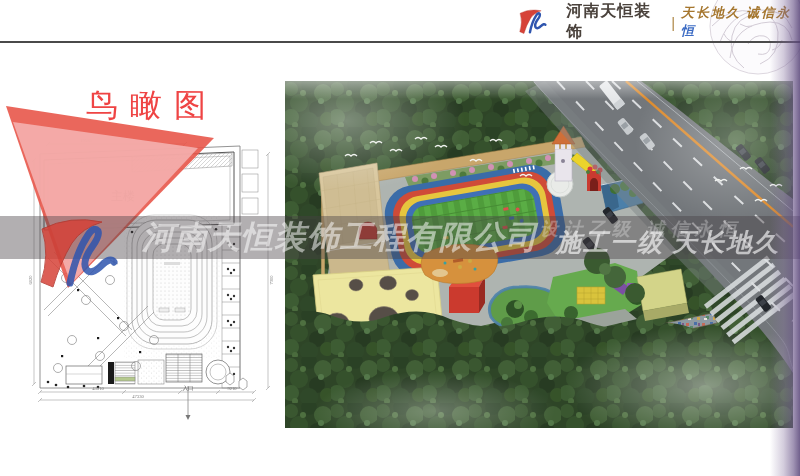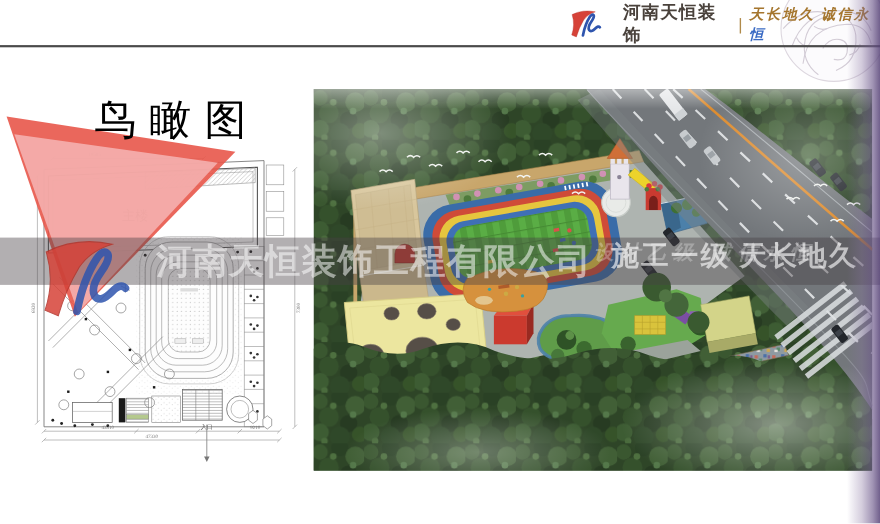--- a/index.html
+++ b/index.html
@@ -10,25 +10,25 @@
   #header-rule{left:0;top:41px;width:800px;height:2px;background:#4a4a4a;z-index:4;}
   #brand-row{left:518px;top:6px;height:32px;display:flex;align-items:center;z-index:4;}
   #brand-name{font-family:"Liberation Serif","DejaVu Serif",serif;font-weight:bold;
        font-size:16px;color:#4a423c;letter-spacing:1px;margin-left:16px;}
   #brand-sep{color:#b08a4a;font-size:15px;margin:0 6px 0 8px;}
   .tagline{font-family:"Liberation Serif","DejaVu Serif",serif;font-style:italic;
        font-weight:bold;font-size:13px;color:#a5762e;letter-spacing:2px;}
   .tagline .last{color:#3b6bc4;}
   
   #page-title{left:86px;top:84px;z-index:3;font-family:"Liberation Serif","DejaVu Serif",serif;
-       font-size:38px;color:#000000;letter-spacing:12px;}
+       font-size:32px;color:#ef4444;letter-spacing:12px;}
   
   #wm-band{left:0;top:216px;width:800px;height:43px;background:rgba(72,64,68,0.42);z-index:5;}
   #wm-company-row{position:absolute;left:142px;top:0;height:43px;display:flex;
-       align-items:flex-start;white-space:nowrap;}
+       align-items:flex-end;white-space:nowrap;font-style:italic;}
   #wm-company{font-family:"Liberation Serif","DejaVu Serif",serif;font-weight:bold;
        font-size:32px;line-height:43px;color:rgba(255,255,255,0.52);letter-spacing:1px;}
   #wm-grades{font-family:"Liberation Serif","DejaVu Serif",serif;font-weight:bold;
        font-size:25px;color:rgba(255,255,255,0.62);margin-left:18px;letter-spacing:2px;}
   #wm-slogan{position:absolute;left:540px;top:1px;font-family:"Liberation Serif","DejaVu Serif",serif;
        font-style:italic;font-weight:bold;font-size:18px;letter-spacing:6px;
        color:rgba(255,255,255,0.28);white-space:nowrap;}
   
   #edge-strip{right:0;top:0;width:30px;height:476px;z-index:9;pointer-events:none;
        background:linear-gradient(to right,rgba(150,132,170,0) 0%,rgba(132,112,158,0.35) 45%,

